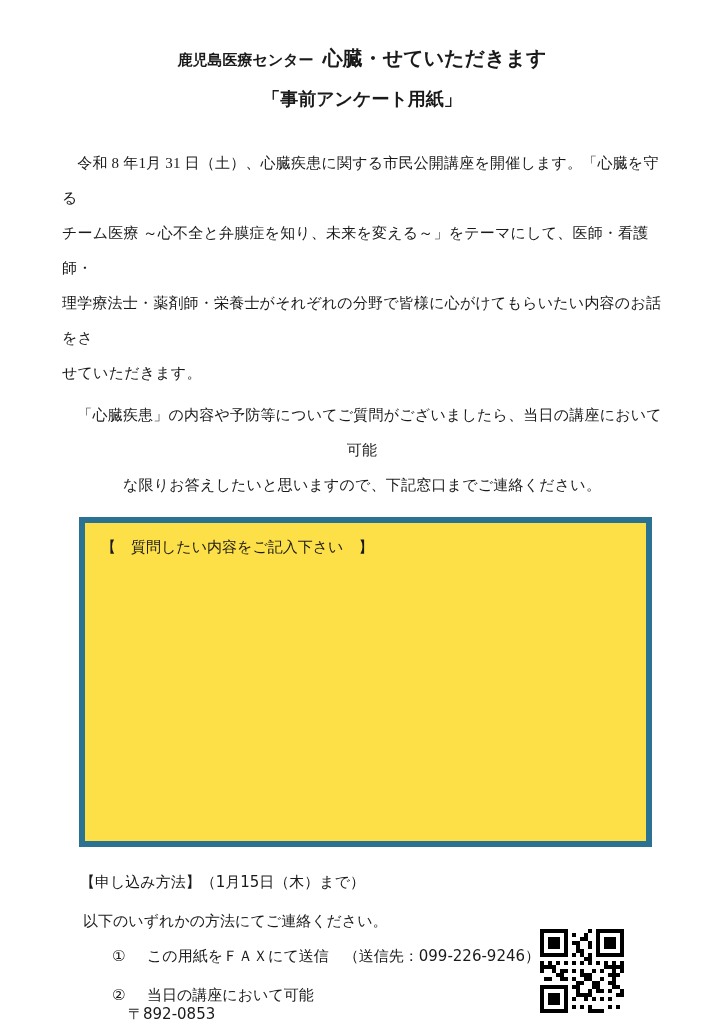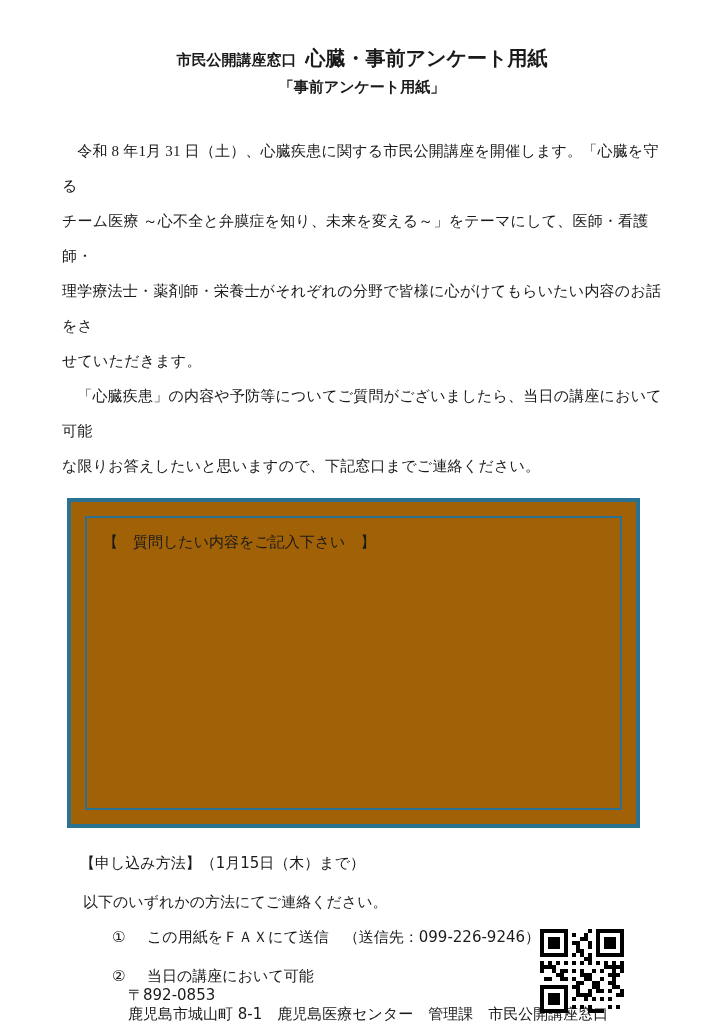--- a/index.html
+++ b/index.html
@@ -12,41 +12,41 @@
     font-family:"DejaVu Sans","Liberation Sans",sans-serif;
     overflow:hidden;
     box-sizing:border-box;
     padding:0 62px;
   }
   
   .title-block{margin-top:44px;text-align:center;}
   .title-line{line-height:28px;white-space:nowrap;}
   .title-prefix{font-size:15px;font-weight:bold;}
   .title-main{font-size:20px;font-weight:bold;margin-left:4px;}
-  .subtitle{font-size:15px;font-weight:bold;line-height:26px;}
+  .subtitle{margin-top:12px;font-size:18px;font-weight:bold;line-height:26px;}
   
   .para{
     margin:0;
     font-size:15px;
     line-height:35px;
     white-space:pre-line;
     letter-spacing:0.2px;
     font-family:Liberation Serif, serif;
   }
   .para-1{margin-top:34px;}
-  .para-2{}
+  .para-2{margin-top:7px;text-align:center;}
   
   .qbox{
     margin-top:14px;
-    margin-left:5px;
+    margin-left:17px;
     width:573px;height:330px;
     box-sizing:border-box;
     border:4px solid var(--box-border,#2b7191);
-    padding:14px;
-    background:#a16207;
+    padding:0;
+    background:#fde047;
   }
   .qbox-inner{
     width:100%;height:100%;
     box-sizing:border-box;
     border:2px solid var(--box-border,#2b7191);
     padding:13px 16px;
   }
   .qbox-label{font-size:15px;line-height:22px;}
   
   .apply{margin-top:24px;font-size:15px;}
@@ -72,22 +72,22 @@
   }
   .qr svg{display:block;width:84px;height:84px;}
 </style>
 </head>
 <body>
 
 <div class="page">
 
   <div class="title-block">
     <div class="title-line">
-      <span class="title-prefix">市民公開講座窓口</span>
-      <span class="title-main">心臓・事前アンケート用紙</span>
+      <span class="title-prefix">鹿児島医療センター</span>
+      <span class="title-main">心臓・せていただきます</span>
     </div>
     <div class="subtitle">「事前アンケート用紙」</div>
   </div>
 
   <p class="para para-1">　令和 8 年1月 31 日（土）、心臓疾患に関する市民公開講座を開催します。「心臓を守る
 チーム医療 ～心不全と弁膜症を知り、未来を変える～」をテーマにして、医師・看護師・
 理学療法士・薬剤師・栄養士がそれぞれの分野で皆様に心がけてもらいたい内容のお話をさ
 せていただきます。</p>
   <p class="para para-2">　「心臓疾患」の内容や予防等についてご質問がございましたら、当日の講座において可能
 な限りお答えしたいと思いますので、下記窓口までご連絡ください。</p>

